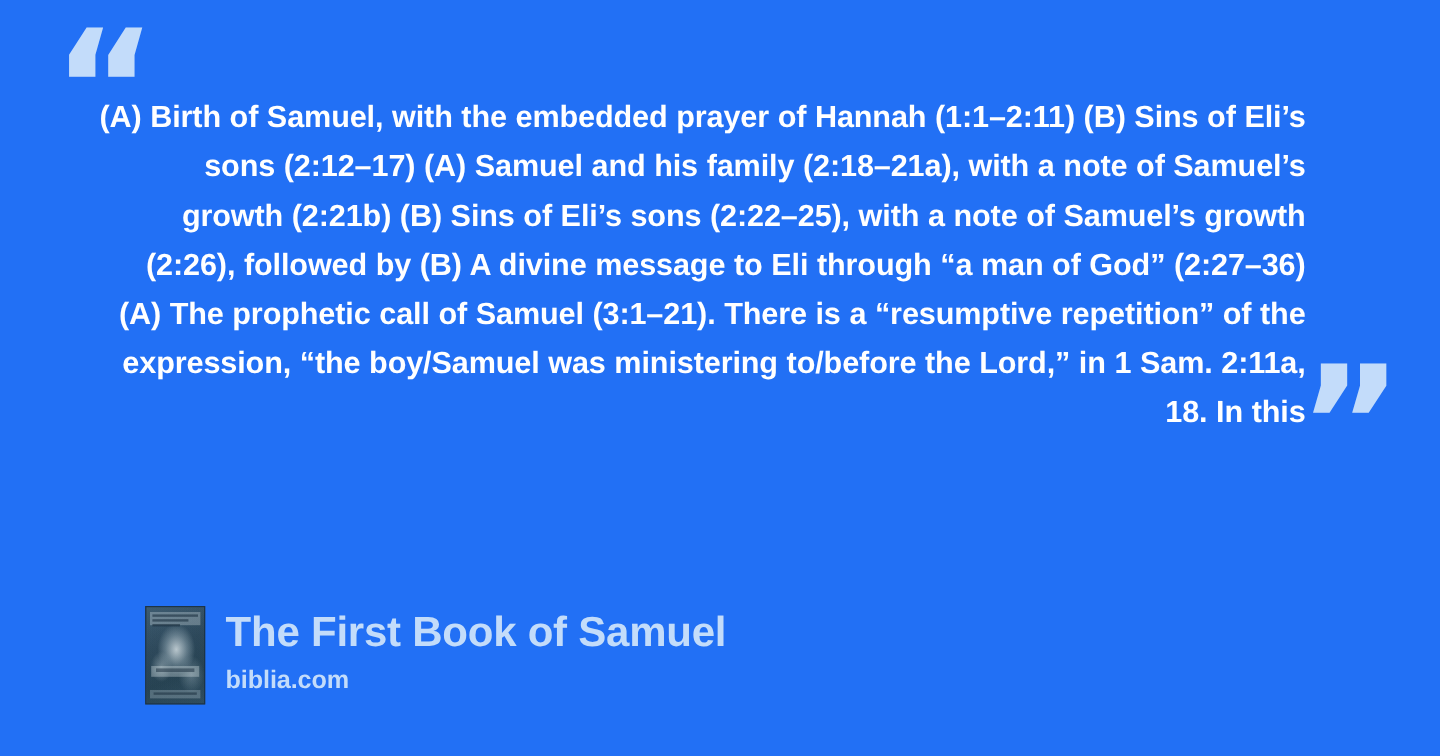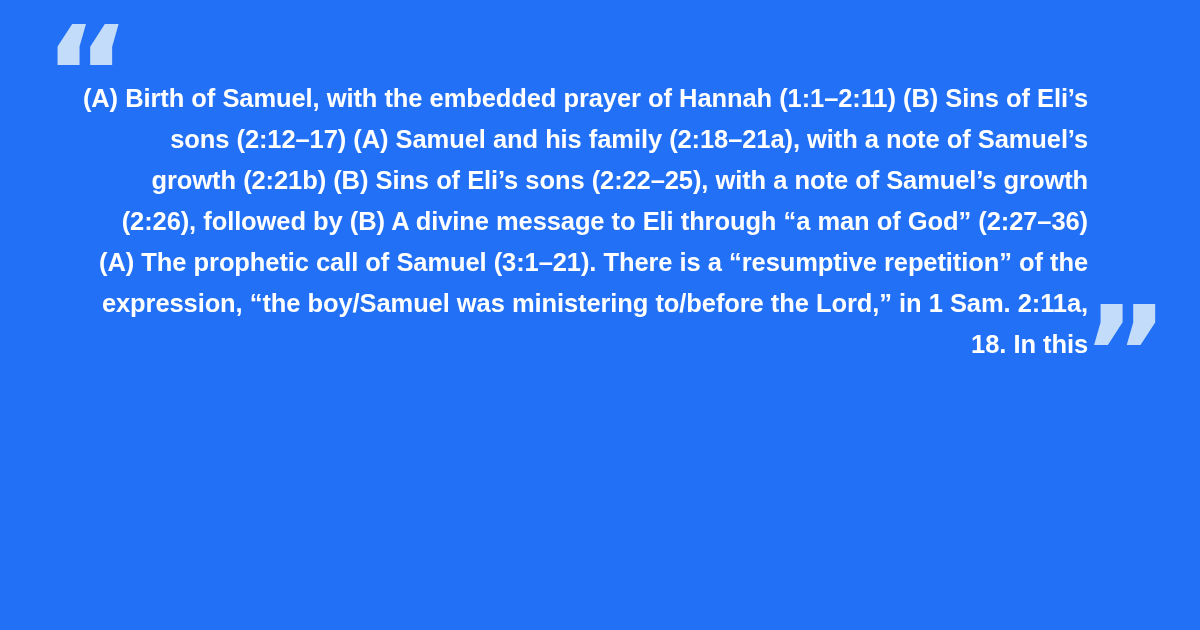--- a/index.html
+++ b/index.html
@@ -162,14 +162,37 @@
 <div id="card">
 
   <div class="qmark" id="qmark-open">“</div>
 
   <div id="quote-block">
     <p id="quote-text">(A) Birth of Samuel, with the embedded prayer of Hannah (1:1–2:11) (B) Sins of Eli’s sons (2:12–17) (A) Samuel and his family (2:18–21a), with a note of Samuel’s growth (2:21b) (B) Sins of Eli’s sons (2:22–25), with a note of Samuel’s growth (2:26), followed by (B) A divine message to Eli through “a man of God” (2:27–36) (A) The prophetic call of Samuel (3:1–21). There is a “resumptive repetition” of the expression, “the boy/Samuel was ministering to/before the Lord,” in 1 Sam. 2:11a, 18. In this</p>
   </div>
 
   <div class="qmark" id="qmark-close">”</div>
 
+  <div id="footer">
+
+    <div id="book-cover">
+      <div class="cov-bg"></div>
+      <div class="cov-top-bar">
+        <i></i>
+          <i></i>
+          <i></i>
+      </div>
+      <div class="cov-title-band">
+        <i></i>
+      </div>
+      <div class="cov-bottom-bar">
+        <i></i>
+      </div>
+    </div>
+
+    <div id="footer-text">
+      <div id="book-title">The First Book of Samuel</div>
+      <div id="site-name">biblia.com</div>
+    </div>
+
+  </div>
 
 </div>
 
 </body></html>

